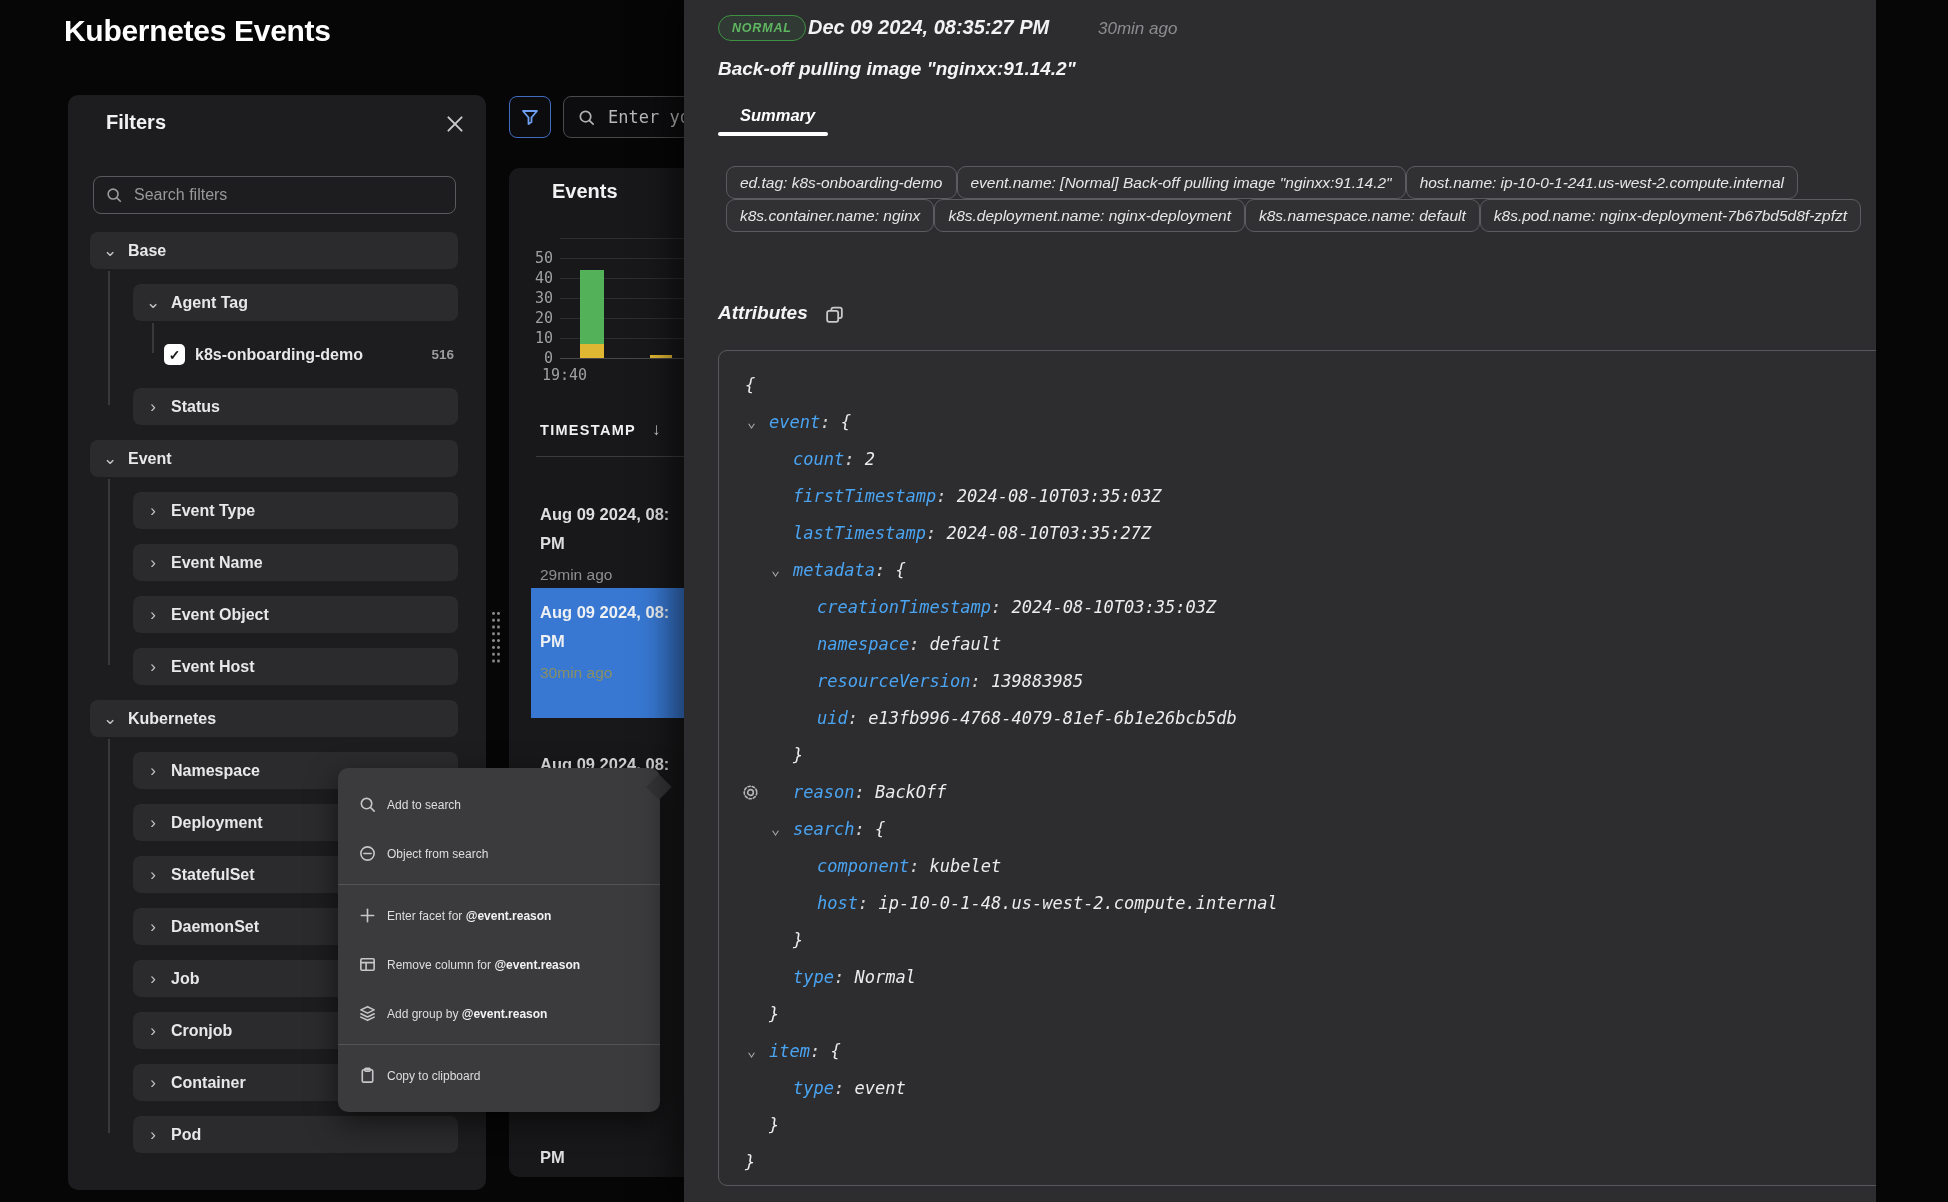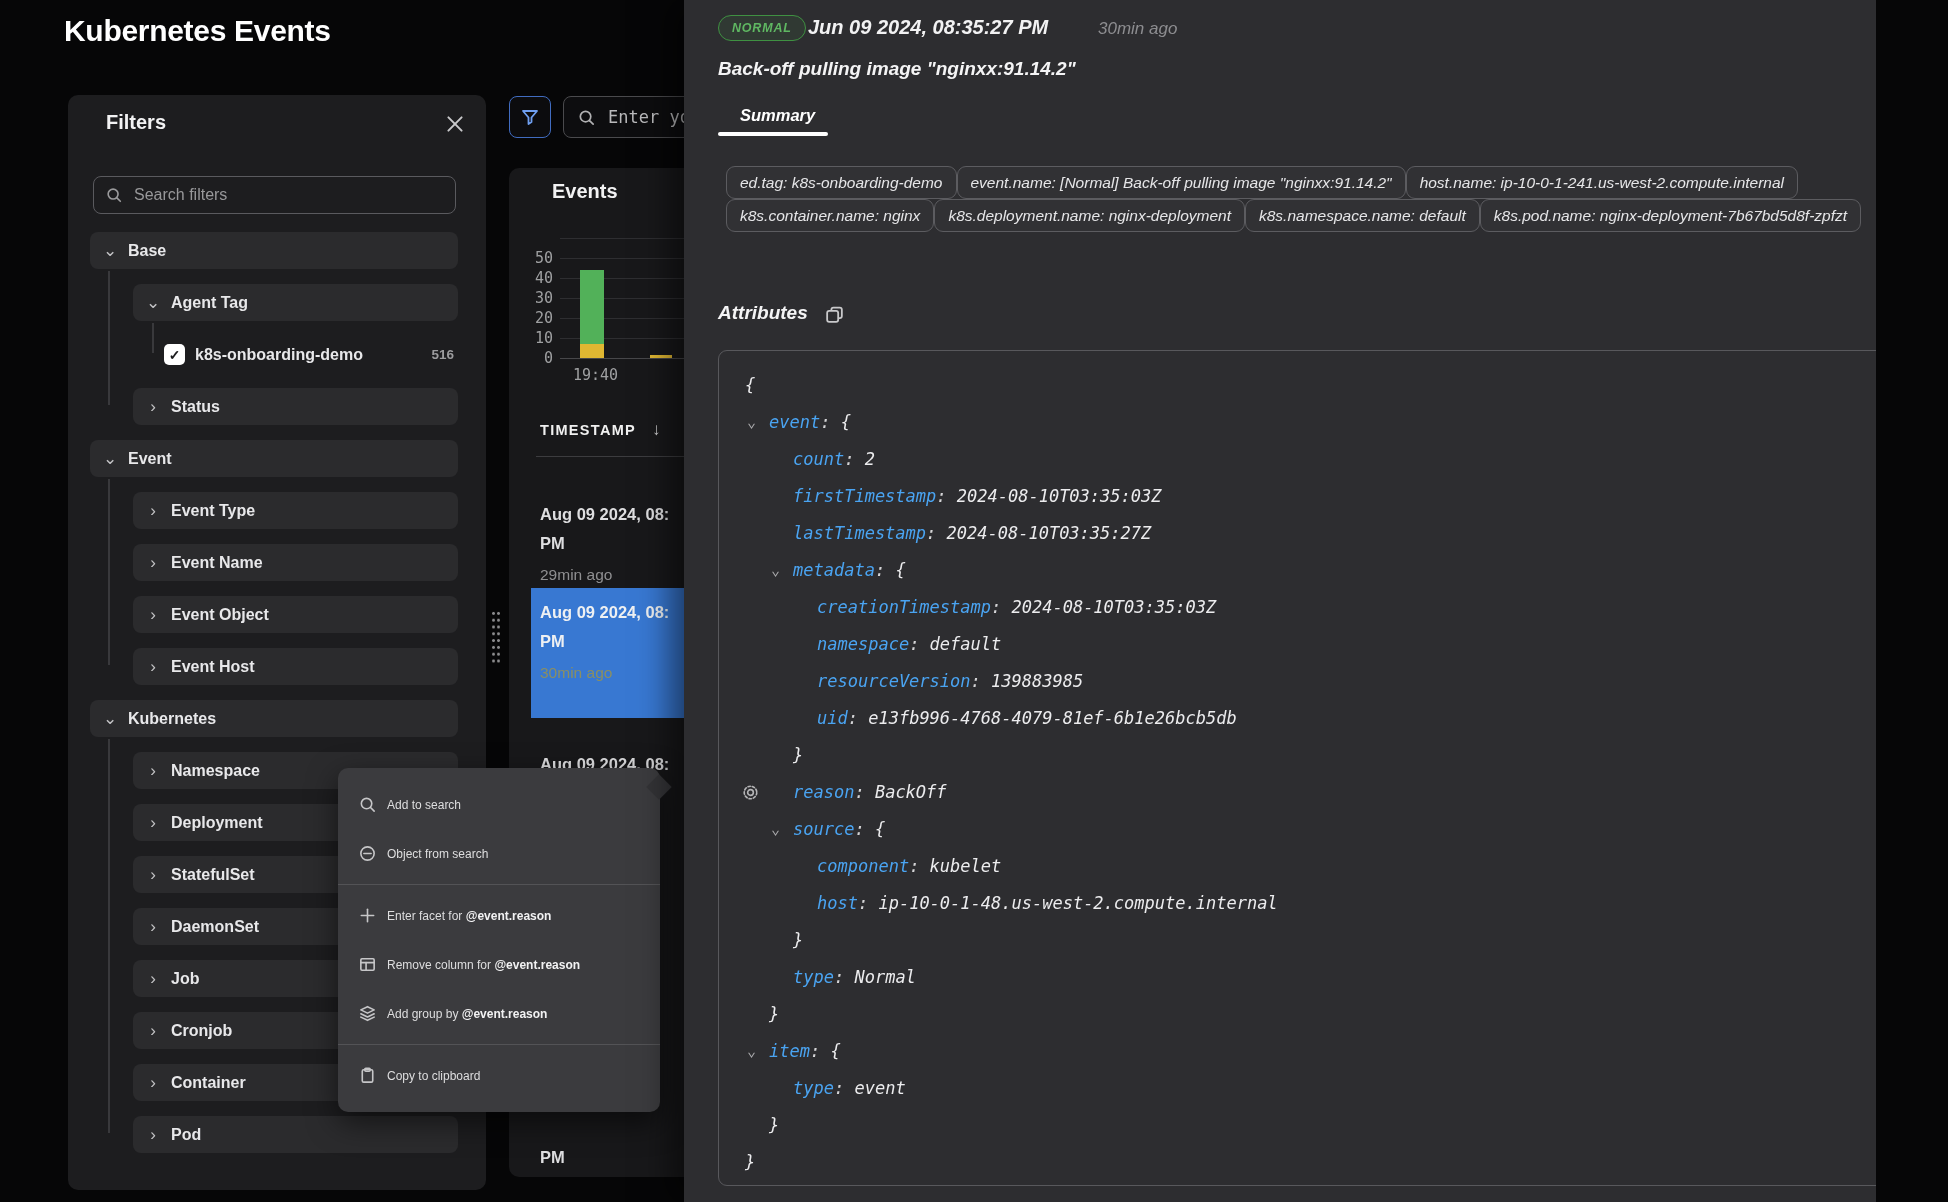--- a/index.html
+++ b/index.html
@@ -237,21 +237,21 @@
         <div class="gridline" style="top: 90px;"></div>
         <div class="gridline" style="top: 70px;"></div>
         <div class="ytick" style="top: 181px;">0</div>
         <div class="ytick" style="top: 161px;">10</div>
         <div class="ytick" style="top: 141px;">20</div>
         <div class="ytick" style="top: 121px;">30</div>
         <div class="ytick" style="top: 101px;">40</div>
         <div class="ytick" style="top: 81px;">50</div>
         <div class="bar" style="left: 71px; width: 24px; top: 176px; height: 14px; background: rgb(224, 183, 50);"></div>
         <div class="bar" style="left: 71px; width: 24px; top: 102px; height: 74px; background: rgb(82, 177, 89);"></div>
-        <div class="xtick" style="left: 64px; top: 198px;">19:40</div>
+        <div class="xtick" style="left: 33px; top: 198px;">19:40</div>
         <div class="bar" style="left: 141px; width: 22px; top: 187px; height: 3px; background: rgb(224, 183, 50);"></div>
       </div>
     <div class="abs col-header">
       <span>TIMESTAMP</span>
       <span class="sorticon">↓</span>
     </div>
     <div class="abs ev-divider"></div>
     <div class="abs" id="event-rows" style="left:0;top:0;width:520px;height:1009px;">
         <div class="erow" style="top: 322px;">
           <div class="l1">Aug 09 2024, 08:</div>
@@ -334,21 +334,21 @@
               <rect x="7.2" y="2.3" width="5.6" height="3.2" rx="1"></rect>
             </svg>
           </span>
           <span class="mlabel">Copy to clipboard</span>
         </div>
       </div>
   </div>
 
   <div class="abs detail-panel">
     <div class="abs badge">NORMAL</div>
-    <div class="abs dp-time">Jun 09 2024, 08:35:27 PM</div>
+    <div class="abs dp-time">Dec 09 2024, 08:35:27 PM</div>
     <div class="abs dp-ago">30min ago</div>
     <div class="abs dp-close">
         <svg viewBox="0 0 20 20" fill="none" stroke="currentColor" stroke-width="1.6" stroke-linecap="round">
           <line x1="4" y1="4" x2="16" y2="16"></line>
           <line x1="16" y1="4" x2="4" y2="16"></line>
         </svg>
       </div>
     <div class="abs dp-title">Back-off pulling image "nginxx:91.14.2"</div>
     <div class="abs dp-tab">Summary</div>
     <div class="abs dp-tab-underline"></div>
@@ -377,21 +377,21 @@
         <div class="jline" style="padding-left: 74px;"><span class="jchev" style="left: 52px;">⌄</span><span class="jkey">metadata</span><span class="jpunc">: </span><span class="jval">{</span></div>
         <div class="jline" style="padding-left: 98px;"><span class="jkey">creationTimestamp</span><span class="jpunc">: </span><span class="jval">2024-08-10T03:35:03Z</span></div>
         <div class="jline" style="padding-left: 98px;"><span class="jkey">namespace</span><span class="jpunc">: </span><span class="jval">default</span></div>
         <div class="jline" style="padding-left: 98px;"><span class="jkey">resourceVersion</span><span class="jpunc">: </span><span class="jval">139883985</span></div>
         <div class="jline" style="padding-left: 98px;"><span class="jkey">uid</span><span class="jpunc">: </span><span class="jval">e13fb996-4768-4079-81ef-6b1e26bcb5db</span></div>
         <div class="jline" style="padding-left: 74px;"><span class="jval">}</span></div>
         <div class="jline" style="padding-left: 74px;"><span class="jgear"><svg viewBox="0 0 20 20" fill="none" stroke="currentColor" stroke-width="1.7" stroke-linecap="round" stroke-linejoin="round">
               <circle cx="10" cy="10" r="3"></circle>
               <circle cx="10" cy="10" r="6.6" stroke-dasharray="2.5 2.1"></circle>
             </svg></span><span class="jkey">reason</span><span class="jpunc">: </span><span class="jval">BackOff</span></div>
-        <div class="jline" style="padding-left: 74px;"><span class="jchev" style="left: 52px;">⌄</span><span class="jkey">source</span><span class="jpunc">: </span><span class="jval">{</span></div>
+        <div class="jline" style="padding-left: 74px;"><span class="jchev" style="left: 52px;">⌄</span><span class="jkey">search</span><span class="jpunc">: </span><span class="jval">{</span></div>
         <div class="jline" style="padding-left: 98px;"><span class="jkey">component</span><span class="jpunc">: </span><span class="jval">kubelet</span></div>
         <div class="jline" style="padding-left: 98px;"><span class="jkey">host</span><span class="jpunc">: </span><span class="jval">ip-10-0-1-48.us-west-2.compute.internal</span></div>
         <div class="jline" style="padding-left: 74px;"><span class="jval">}</span></div>
         <div class="jline" style="padding-left: 74px;"><span class="jkey">type</span><span class="jpunc">: </span><span class="jval">Normal</span></div>
         <div class="jline" style="padding-left: 50px;"><span class="jval">}</span></div>
         <div class="jline" style="padding-left: 50px;"><span class="jchev" style="left: 28px;">⌄</span><span class="jkey">item</span><span class="jpunc">: </span><span class="jval">{</span></div>
         <div class="jline" style="padding-left: 74px;"><span class="jkey">type</span><span class="jpunc">: </span><span class="jval">event</span></div>
         <div class="jline" style="padding-left: 50px;"><span class="jval">}</span></div>
         <div class="jline" style="padding-left: 26px;"><span class="jval">}</span></div>
       </div>

